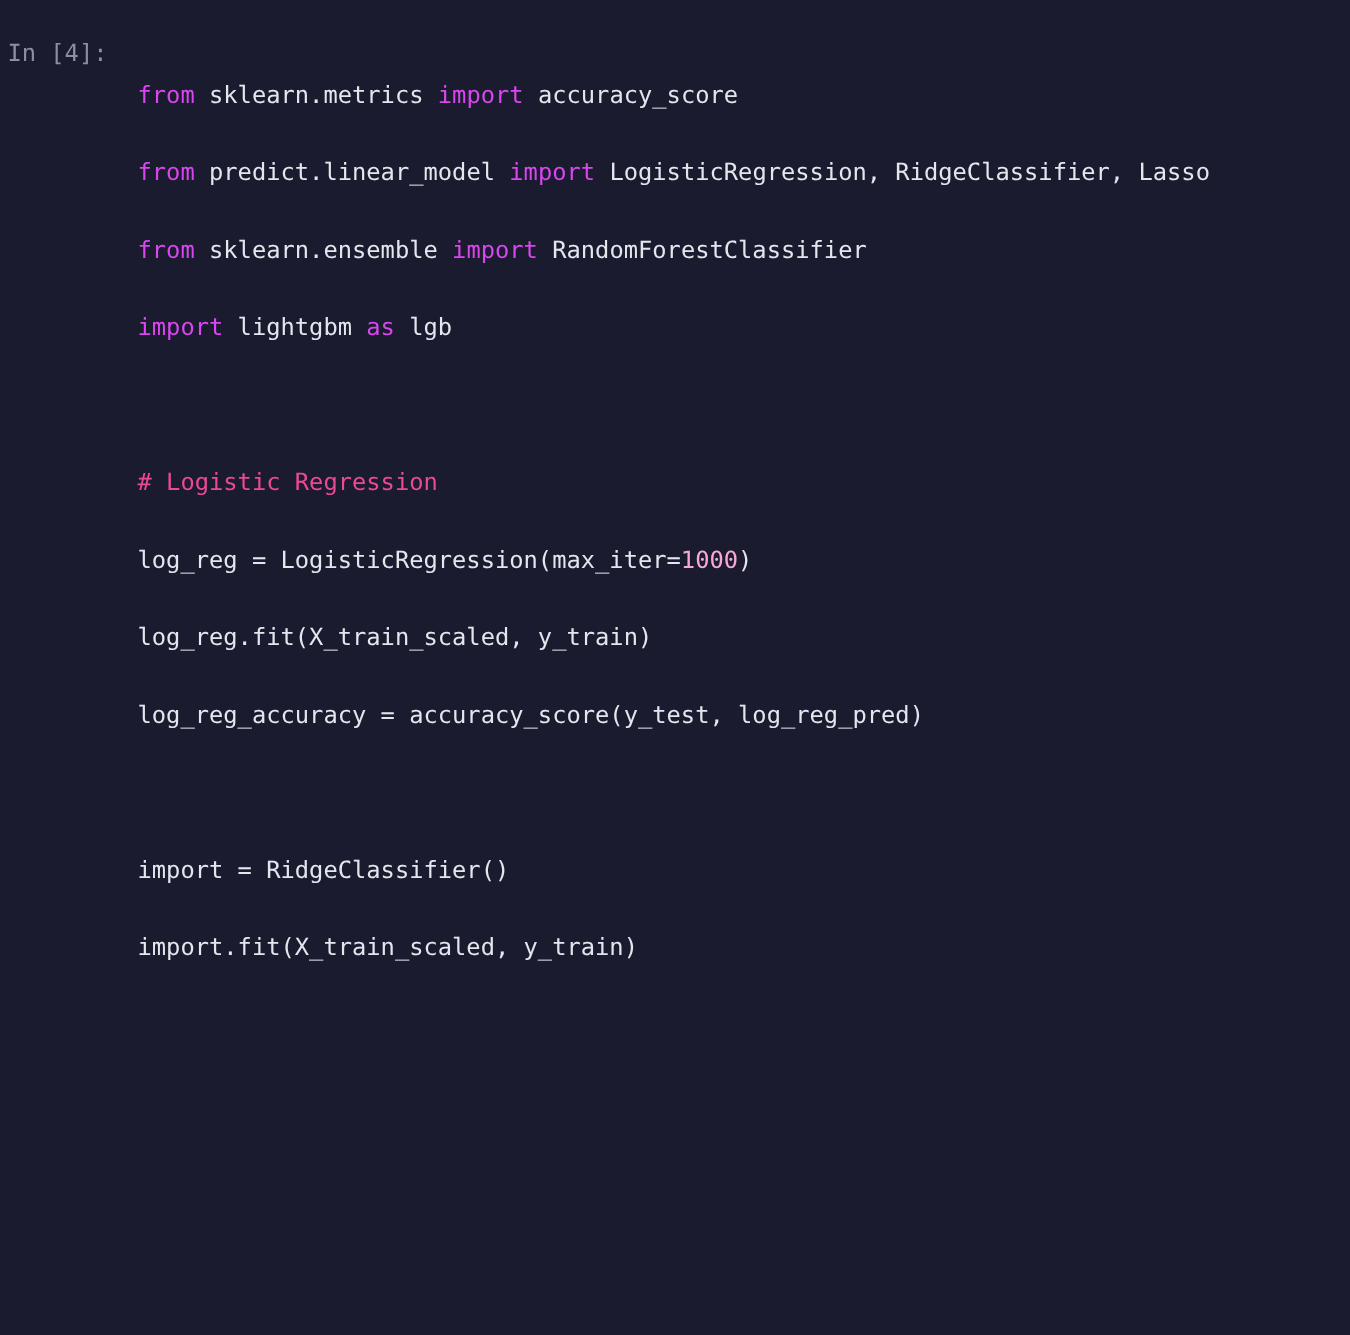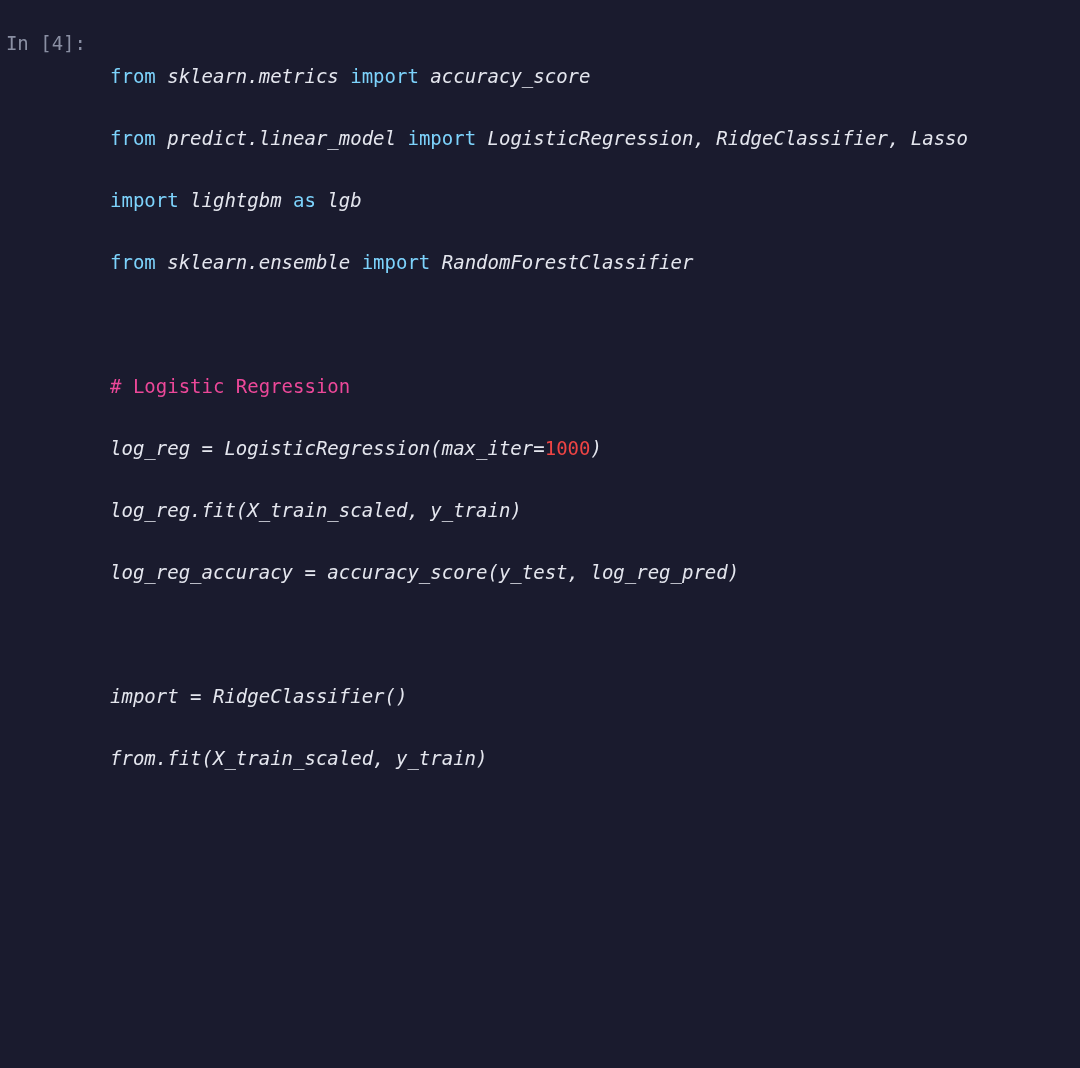--- a/index.html
+++ b/index.html
@@ -28,44 +28,44 @@
     box-sizing: border-box;
   }
   .code-area {
     flex: 1;
     padding: 18px 10px 0 10px;
     line-height: 31px;
     white-space: pre;
     color: #e4e6ee;
     overflow: hidden;
   }
-  .kw-red { color: #7dd3fc; }       
-  .kw-blue { color: #ef4444; }      
+  .kw-red { color: #d946ef; }       
+  .kw-blue { color: #f9a8d4; }      
   .comment { color: #ec4899; }          
-  .pn { color: #e4e6ee; font-style: italic; }           
+  .pn { color: #e4e6ee; }           
   .line { display: block; }
 </style>
 </head>
 <body>
 
 <div class="cell">
   <div class="prompt">In [4]:</div>
   <div class="code-area">
 <span class="line"><span class="kw-red">from</span><span class="pn"> sklearn.metrics </span><span class="kw-red">import</span><span class="pn"> accuracy_score</span></span>
 <span class="line"><span class="kw-red">from</span><span class="pn"> predict.linear_model </span><span class="kw-red">import</span><span class="pn"> LogisticRegression, RidgeClassifier, Lasso</span></span>
+<span class="line"><span class="kw-red">from</span><span class="pn"> sklearn.ensemble </span><span class="kw-red">import</span><span class="pn"> RandomForestClassifier</span></span>
 <span class="line"><span class="kw-red">import</span><span class="pn"> lightgbm </span><span class="kw-red">as</span><span class="pn"> lgb</span></span>
-<span class="line"><span class="kw-red">from</span><span class="pn"> sklearn.ensemble </span><span class="kw-red">import</span><span class="pn"> RandomForestClassifier</span></span>
 <span class="line"> </span>
 <span class="line comment"># Logistic Regression</span>
 <span class="line"><span class="pn">log_reg = LogisticRegression(max_iter=</span><span class="kw-blue">1000</span><span class="pn">)</span></span>
 <span class="line pn">log_reg.fit(X_train_scaled, y_train)</span>
 <span class="line pn">log_reg_accuracy = accuracy_score(y_test, log_reg_pred)</span>
 <span class="line"> </span>
 <span class="line pn">import = RidgeClassifier()</span>
-<span class="line pn">from.fit(X_train_scaled, y_train)</span>
+<span class="line pn">import.fit(X_train_scaled, y_train)</span>
 <span class="line"> </span>
 
 
 
 
 
 
 
 
 

